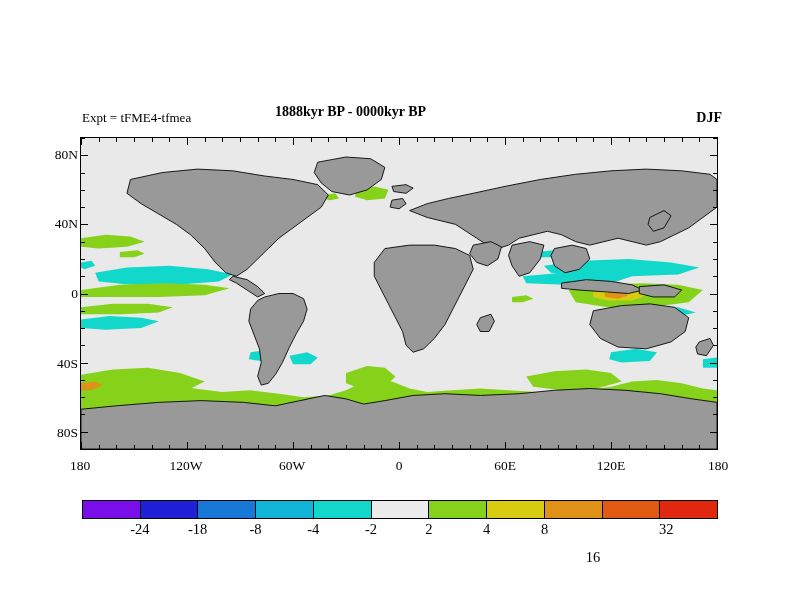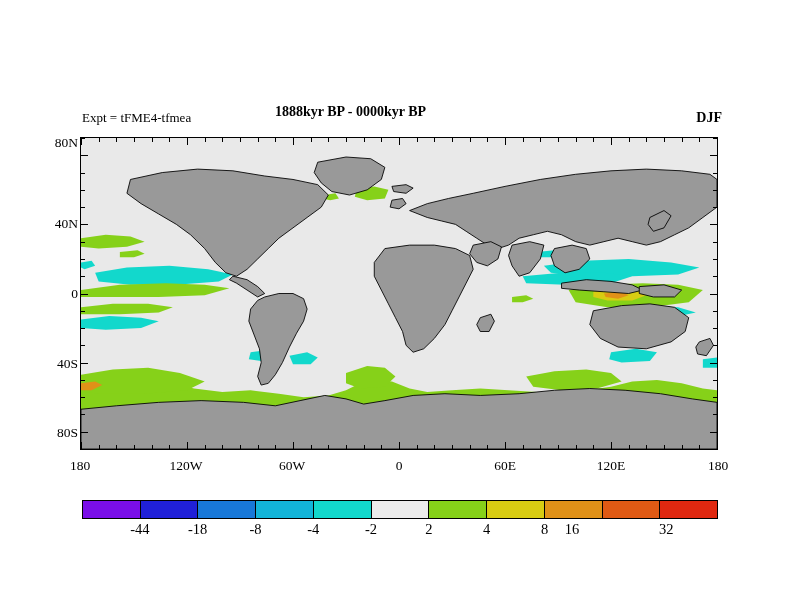--- a/index.html
+++ b/index.html
@@ -243,21 +243,21 @@
       <div class="tick" style="left: 632px; top: 51.8333px; width: 4px; height: 1px;"></div>
       <div class="tick" style="left: 0px; top: 34.5556px; width: 4px; height: 1px;"></div>
       <div class="tick" style="left: 632px; top: 34.5556px; width: 4px; height: 1px;"></div>
       <div class="tick" style="left: 0px; top: 17.2778px; width: 7px; height: 1px;"></div>
       <div class="tick" style="left: 629px; top: 17.2778px; width: 7px; height: 1px;"></div>
       <div class="tick" style="left: 0px; top: 0px; width: 4px; height: 1px;"></div>
       <div class="tick" style="left: 632px; top: 0px; width: 4px; height: 1px;"></div>
     </div>
 
   <div>
-    <div class="ylab" style="top:136px">80N</div>
+    <div class="ylab" style="top:148px">80N</div>
     <div class="ylab" style="top:217px">40N</div>
     <div class="ylab" style="top:287px">0</div>
     <div class="ylab" style="top:357px">40S</div>
     <div class="ylab" style="top:426px">80S</div>
   </div>
 
   <div>
     <div class="xlab" style="left:45px;top:458px">180</div>
     <div class="xlab" style="left:151px;top:458px">120W</div>
     <div class="xlab" style="left:257px;top:458px">60W</div>
@@ -274,25 +274,25 @@
       <div style="background: rgb(18, 180, 216);"></div>
       <div style="background: rgb(18, 216, 204);"></div>
       <div style="background: rgb(236, 236, 236);"></div>
       <div style="background: rgb(134, 209, 25);"></div>
       <div style="background: rgb(216, 204, 18);"></div>
       <div style="background: rgb(224, 145, 24);"></div>
       <div style="background: rgb(224, 90, 20);"></div>
       <div style="background: rgb(224, 40, 16);"></div>
     </div>
   <div class="cticks" id="colorbar-ticks">
-      <span class="ctick" style="left: 57.8182px;">-44</span>
+      <span class="ctick" style="left: 57.8182px;">-24</span>
       <span class="ctick" style="left: 115.636px;">-18</span>
       <span class="ctick" style="left: 173.455px;">-8</span>
       <span class="ctick" style="left: 231.273px;">-4</span>
       <span class="ctick" style="left: 289.091px;">-2</span>
       <span class="ctick" style="left: 346.909px;">2</span>
       <span class="ctick" style="left: 404.727px;">4</span>
       <span class="ctick" style="left: 462.545px;">8</span>
-      <span class="ctick" style="left: 490px;">16</span>
+      <span class="ctick" style="left: 511px; margin-top: 28px;">16</span>
       <span class="ctick" style="left: 578.182px; margin-left: 6px;">32</span>
     </div>
 
 </div>
 
 </body></html>

